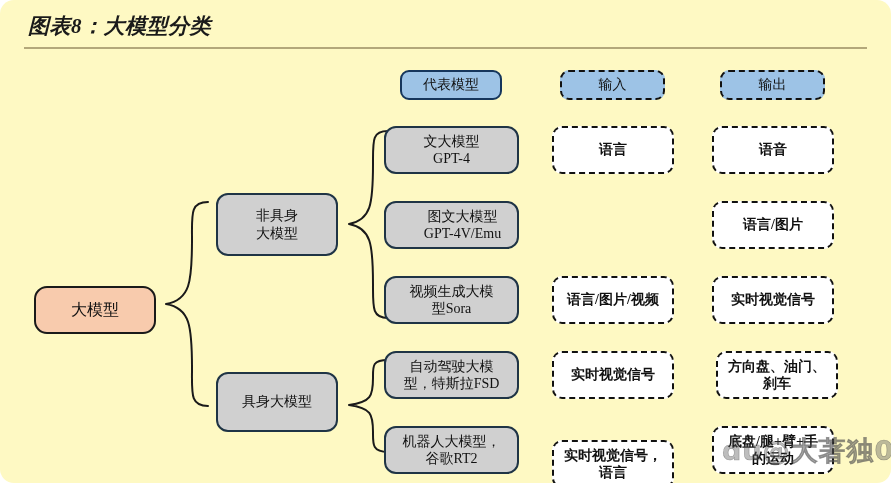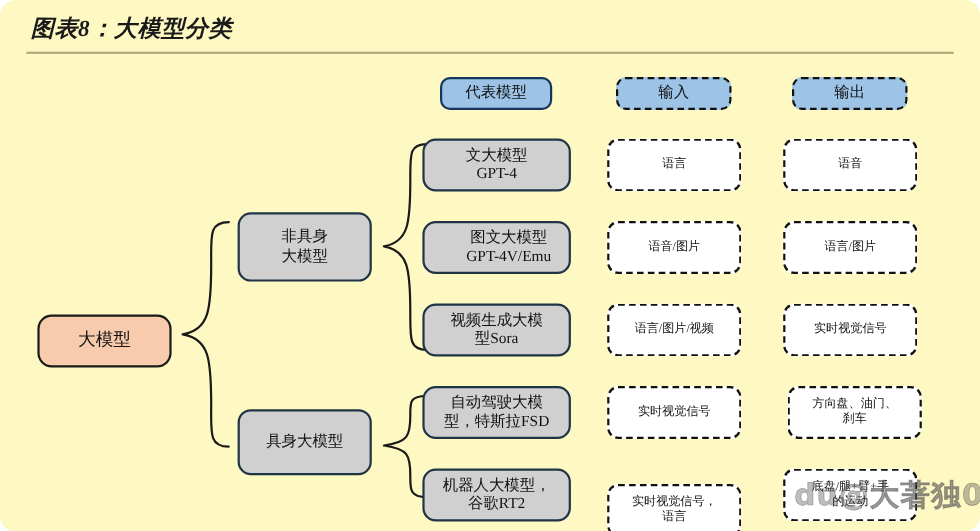--- a/index.html
+++ b/index.html
@@ -87,21 +87,22 @@
     border: 2px solid #1f3445;
     border-radius: 12px;
     font-size: 14px;
   }
 
   
   .io {
     background: #ffffff;
     border: 2px dashed #111111;
     border-radius: 10px;
-    font-size: 11px;
+    font-size: 14px;
+    font-weight: bold;
   }
 
   
   .brace {
     position: absolute;
     pointer-events: none;
   }
   .brace svg { display: block; overflow: visible; }
 
   
@@ -180,23 +181,20 @@
     <span class="lbl">语言</span>
   </div>
   <div class="node io" style="left:712px; top:126px; width:122px; height:48px;">
     <span class="lbl">语音</span>
   </div>
 
   <div class="node gray" style="left:384px; top:201px; width:135px; height:48px;padding-left:22px;">
     <span class="lbl">图文大模型
 GPT-4V/Emu</span>
   </div>
-  <div class="node io" style="left:552px; top:201px; width:122px; height:48px;">
-    <span class="lbl">语音/图片</span>
-  </div>
   <div class="node io" style="left:712px; top:201px; width:122px; height:48px;">
     <span class="lbl">语言/图片</span>
   </div>
 
   <div class="node gray" style="left:384px; top:276px; width:135px; height:48px;text-align:center;">
     <span class="lbl">视频生成大模
 型Sora</span>
   </div>
   <div class="node io" style="left:552px; top:276px; width:122px; height:48px;">
     <span class="lbl">语言/图片/视频</span>

